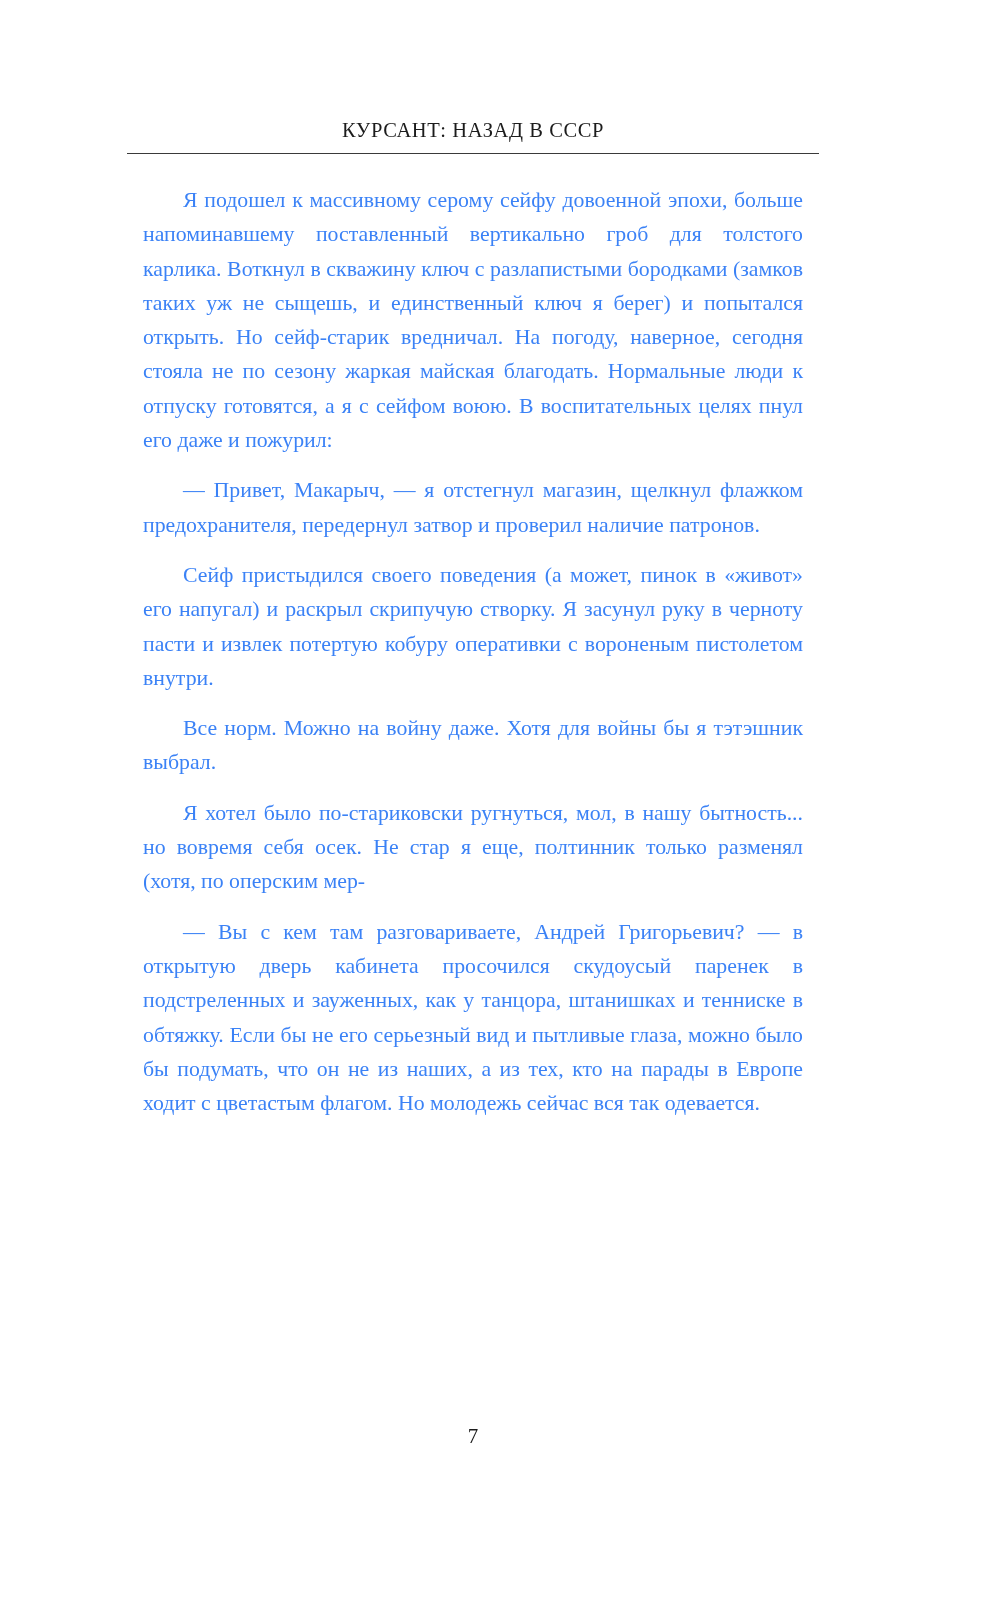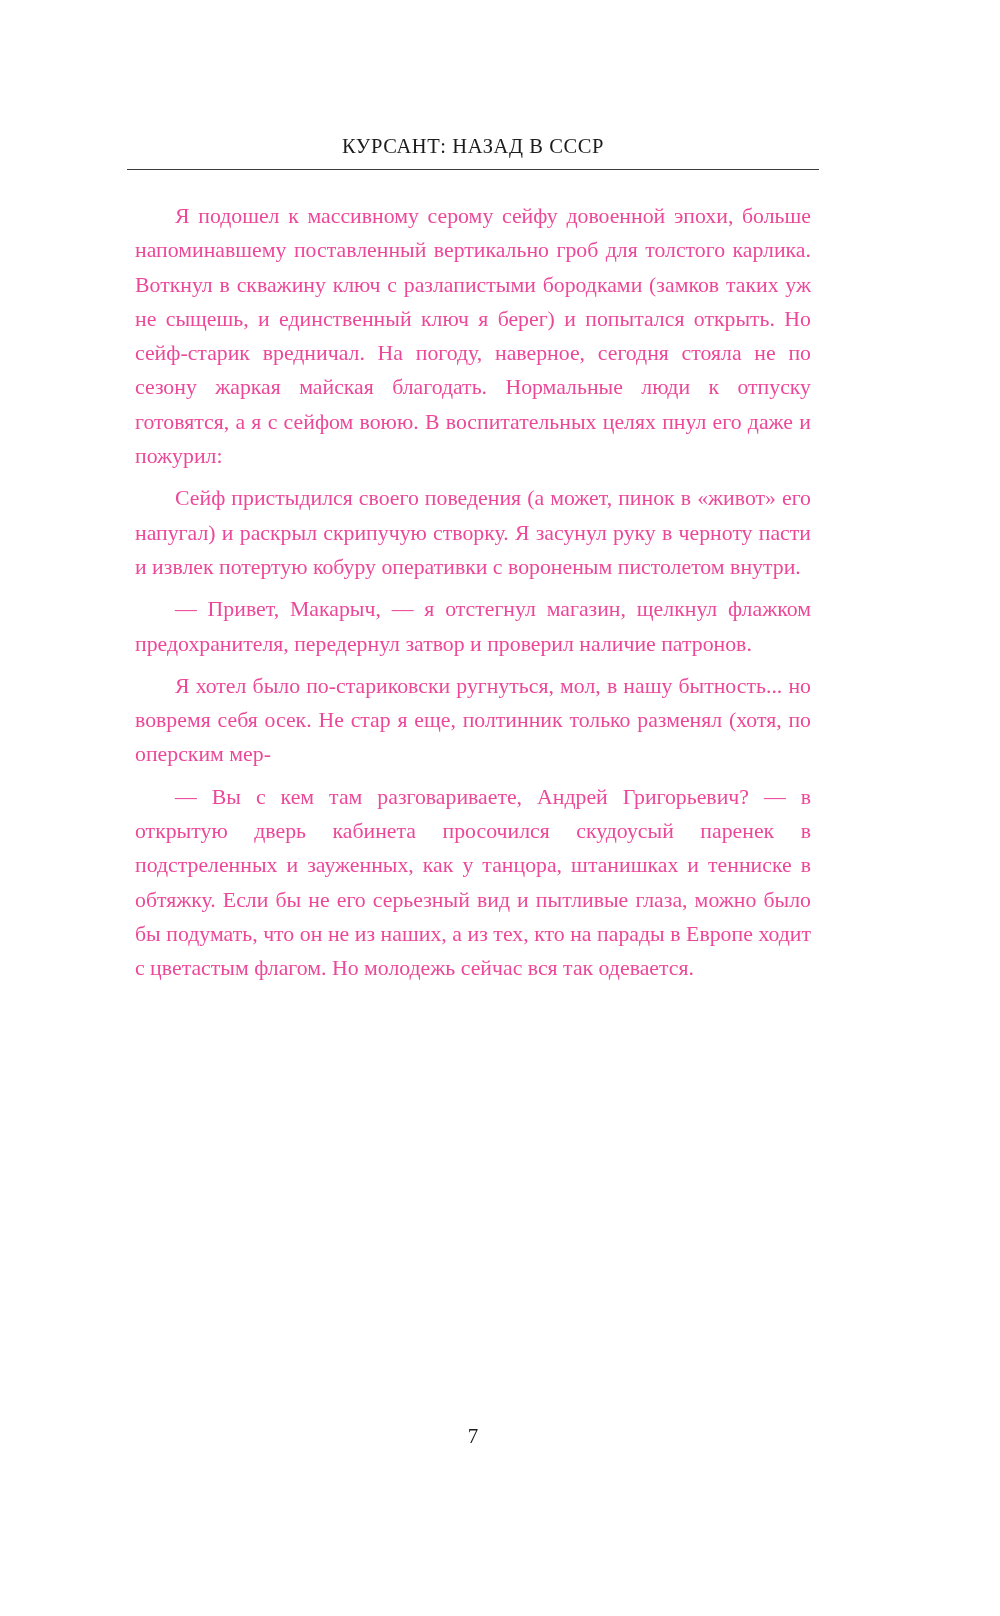--- a/index.html
+++ b/index.html
@@ -22,58 +22,58 @@
     top: 118px;
     width: 692px;
   }
   .running-head {
     text-align: center;
     font-size: 20.5px;
     line-height: 24px;
     letter-spacing: 0.6px;
     color: #1c1c1c;
     text-transform: uppercase;
-    margin-top: 16px;
   }
   .header-rule {
     border: none;
     border-top: 1.6px solid #3a3a3a;
     margin: 11px 0 0 0;
     width: 100%;
   }
   .body-text {
     margin-top: 29px;
   }
   .body-text p {
-    margin: 8px;
+    margin: 16px;
     text-indent: 40px;
     text-align: justify;
     font-size: 21.8px;
     line-height: 34.3px;
-    color: #ec4899;
+    color: #3b82f6;
   }
   .page-number {
     position: absolute;
     left: 127px;
     width: 692px;
     top: 1424px;
     text-align: center;
     font-size: 21px;
     color: #1c1c1c;
   }
 </style>
 </head>
 <body>
 
 <div class="page">
   <div class="content">
     <div class="running-head">КУРСАНТ: НАЗАД В СССР</div>
     <hr class="header-rule">
     <div class="body-text">
       <p>Я подошел к массивному серому сейфу довоенной эпохи, больше напоминавшему поставленный вертикально гроб для толстого карлика. Воткнул в скважину ключ с разлапистыми бородками (замков таких уж не сыщешь, и единственный ключ я берег) и попытался открыть. Но сейф-старик вредничал. На погоду, наверное, сегодня стояла не по сезону жаркая майская благодать. Нормальные люди к отпуску готовятся, а я с сейфом воюю. В воспитательных целях пнул его даже и пожурил:</p>
+      <p>— Привет, Макарыч, — я отстегнул магазин, щелкнул флажком предохранителя, передернул затвор и проверил наличие патронов.</p>
       <p>Сейф пристыдился своего поведения (а может, пинок в «живот» его напугал) и раскрыл скрипучую створку. Я засунул руку в черноту пасти и извлек потертую кобуру оперативки с вороненым пистолетом внутри.</p>
-      <p>— Привет, Макарыч, — я отстегнул магазин, щелкнул флажком предохранителя, передернул затвор и проверил наличие патронов.</p>
+      <p>Все норм. Можно на войну даже. Хотя для войны бы я тэтэшник выбрал.</p>
       <p>Я хотел было по-стариковски ругнуться, мол, в нашу бытность... но вовремя себя осек. Не стар я еще, полтинник только разменял (хотя, по оперским мер-</p>
       <p>— Вы с кем там разговариваете, Андрей Григорьевич? — в открытую дверь кабинета просочился скудоусый паренек в подстреленных и зауженных, как у танцора, штанишках и тенниске в обтяжку. Если бы не его серьезный вид и пытливые глаза, можно было бы подумать, что он не из наших, а из тех, кто на парады в Европе ходит с цветастым флагом. Но молодежь сейчас вся так одевается.</p>
     </div>
   </div>
   <div class="page-number">7</div>
 </div>
 
 </body></html>

